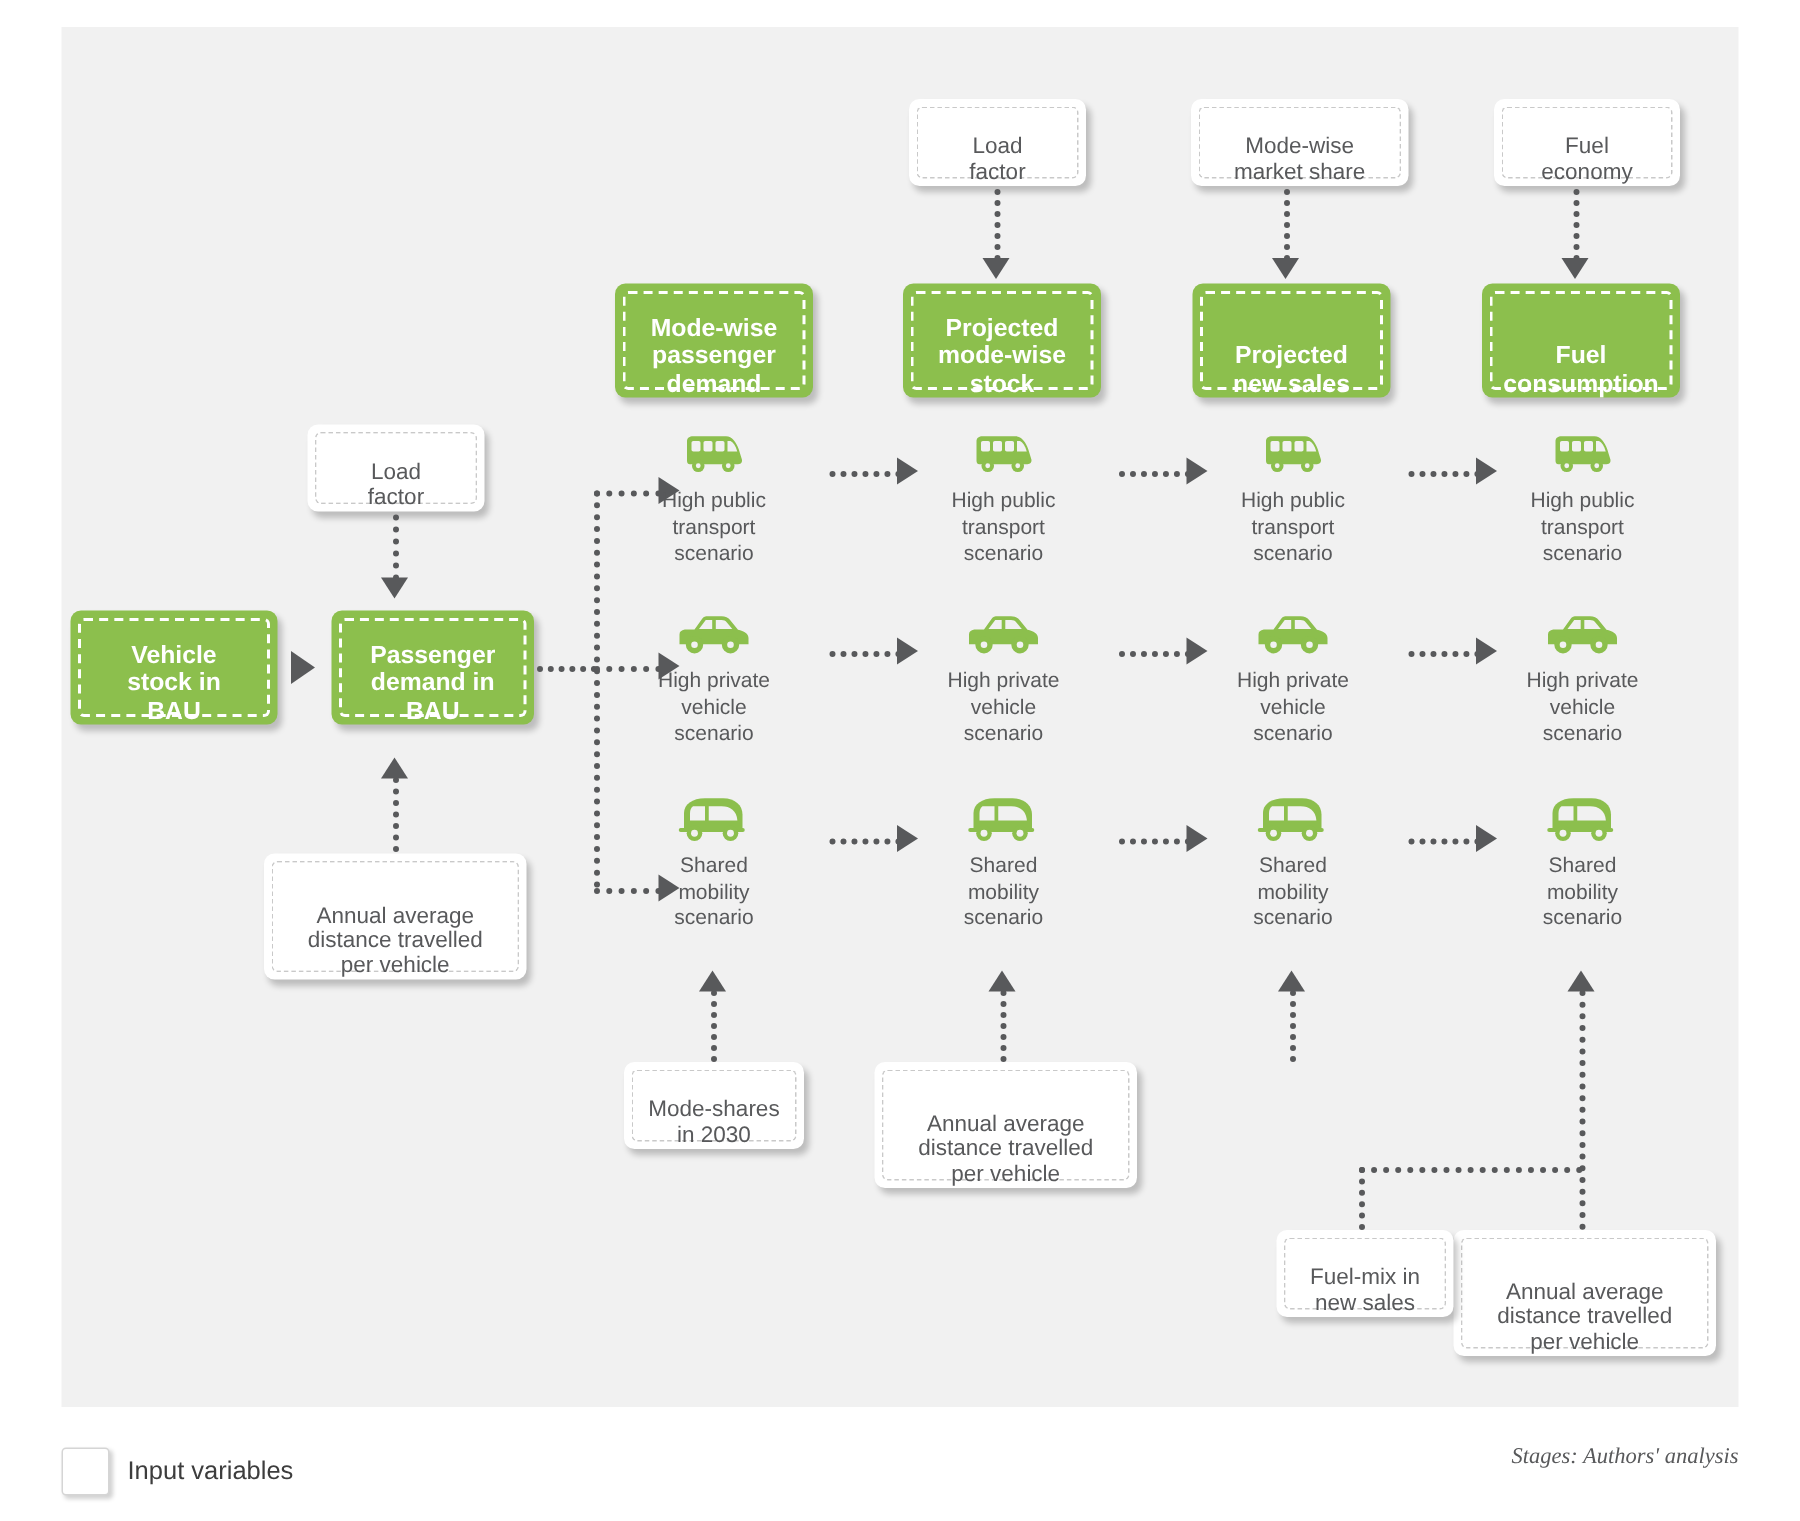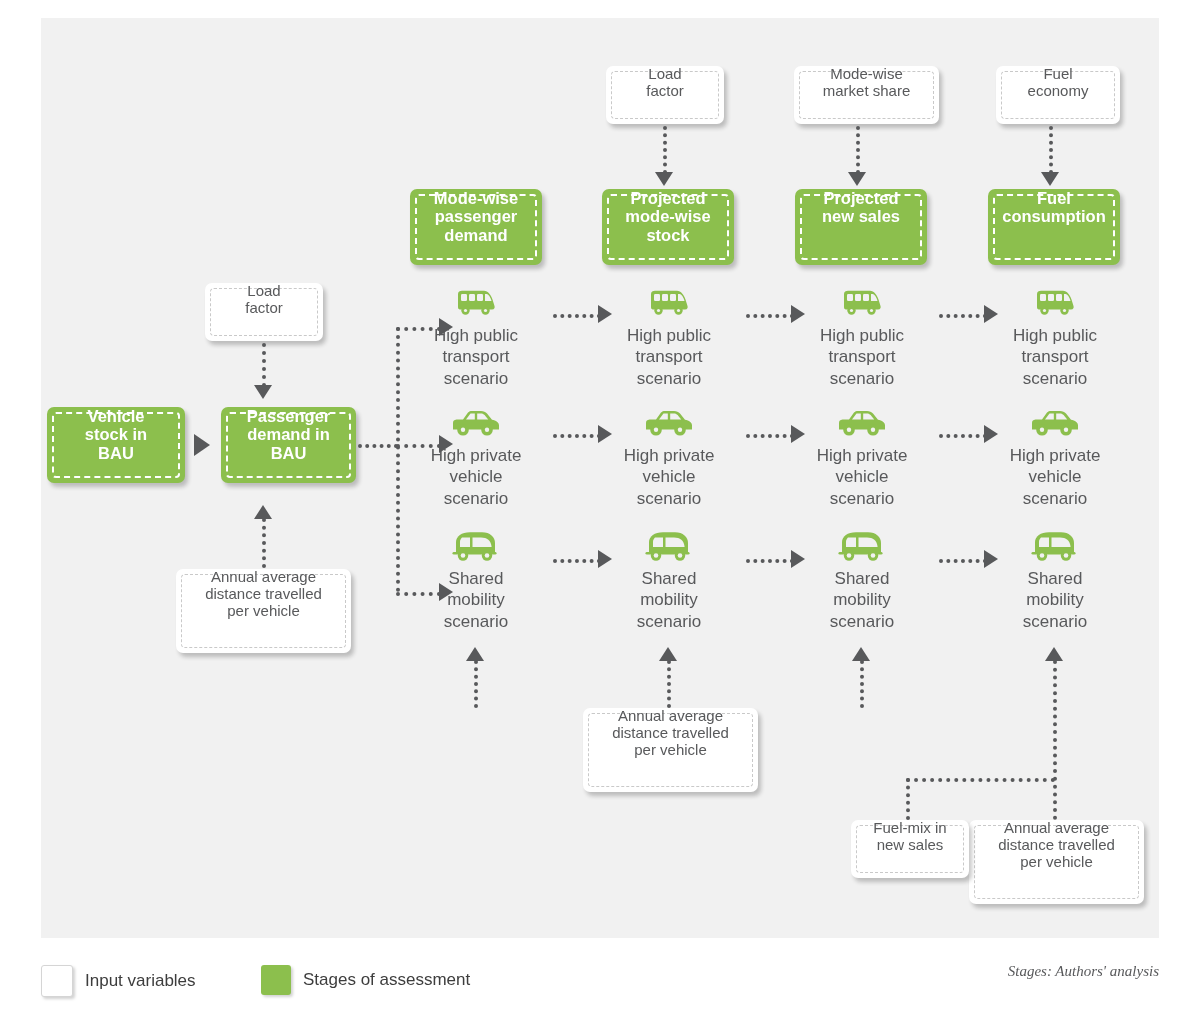--- a/index.html
+++ b/index.html
@@ -9,21 +9,21 @@
     position:relative;overflow:hidden;
   }
   #panel{
     position:absolute;left:41px;top:18px;width:1118px;height:920px;
     background:#f1f1f1;
   }
   
   .node{
     position:absolute;box-sizing:border-box;
     border-radius:7px;
-    display:flex;align-items:flex-start;justify-content:center;
+    display:flex;align-items:flex-end;justify-content:center;
     text-align:center;
     box-shadow:3px 4px 4px rgba(0,0,0,0.22);
   }
   .node .inner{
     position:absolute;left:5px;top:5px;right:5px;bottom:5px;
     border:2px dashed #ffffff;border-radius:4px;pointer-events:none;
   }
   .node .txt{position:relative;z-index:2;line-height:1.12;padding:0 4px;}
 
   
@@ -43,21 +43,21 @@
   .input-var .inner{border:1px dashed #c9c9c9;}
 
   
   .scenario{
     position:absolute;
     display:flex;flex-direction:column;align-items:center;
     width:140px;
   }
   .scenario .label{
     margin-top:5px;
-    font-size:17px;color:#58595b;line-height:1.25;text-align:center;
+    font-size:14px;color:#58595b;line-height:1.25;text-align:center;
   }
   .icon-wrap{height:34px;display:flex;align-items:flex-end;justify-content:center;}
 
   
   .dotline-h{
     position:absolute;height:0;border-top:4px dotted #58595b;
   }
   .dotline-v{
     position:absolute;width:0;border-left:4px dotted #58595b;
   }
@@ -389,20 +389,24 @@
         <circle cx="12" cy="24.5" r="2.3" fill="#f1f1f1"></circle>
         <circle cx="36" cy="24.5" r="5.2" fill="#8cbf4d"></circle>
         <circle cx="36" cy="24.5" r="2.3" fill="#f1f1f1"></circle>
       </svg>
     </span>
     <span class="label">Shared<br>mobility<br>scenario</span>
   </div>
 
   <div class="dotline-v" style="left:433px;top:642px;height:48px;"></div>
   <div class="arrow up" style="left:425px;top:629px;"></div>
+  <div class="node input-var" style="left:375px;top:690px;width:120px;height:58px;">
+    <span class="inner"></span>
+    <span class="txt">Mode-shares<br>in 2030</span>
+  </div>
 
   <div class="dotline-v" style="left:626px;top:642px;height:48px;"></div>
   <div class="arrow up" style="left:618px;top:629px;"></div>
   <div class="node input-var" style="left:542px;top:690px;width:175px;height:84px;">
     <span class="inner"></span>
     <span class="txt">Annual average<br>distance travelled<br>per vehicle</span>
   </div>
 
   <div class="dotline-v" style="left:819px;top:642px;height:48px;"></div>
   <div class="arrow up" style="left:811px;top:629px;"></div>
@@ -421,19 +425,15 @@
   <div class="dotline-v" style="left:865px;top:760px;height:42px;"></div>
   <div class="dotline-h" style="left:865px;top:760px;width:149px;"></div>
 
 </div>
 
 <div id="legend">
   <div class="legend-item" style="left:0px;top:2px;">
     <span class="sw white"></span>
     <span class="legend-label">Input variables</span>
   </div>
-  <div class="legend-item" style="left:220px;top:2px;">
-    <span class="sw green"></span>
-    <span class="legend-label">Stages of assessment</span>
-  </div>
 </div>
 
 <div id="source">Stages: Authors' analysis</div>
 
 </body></html>

